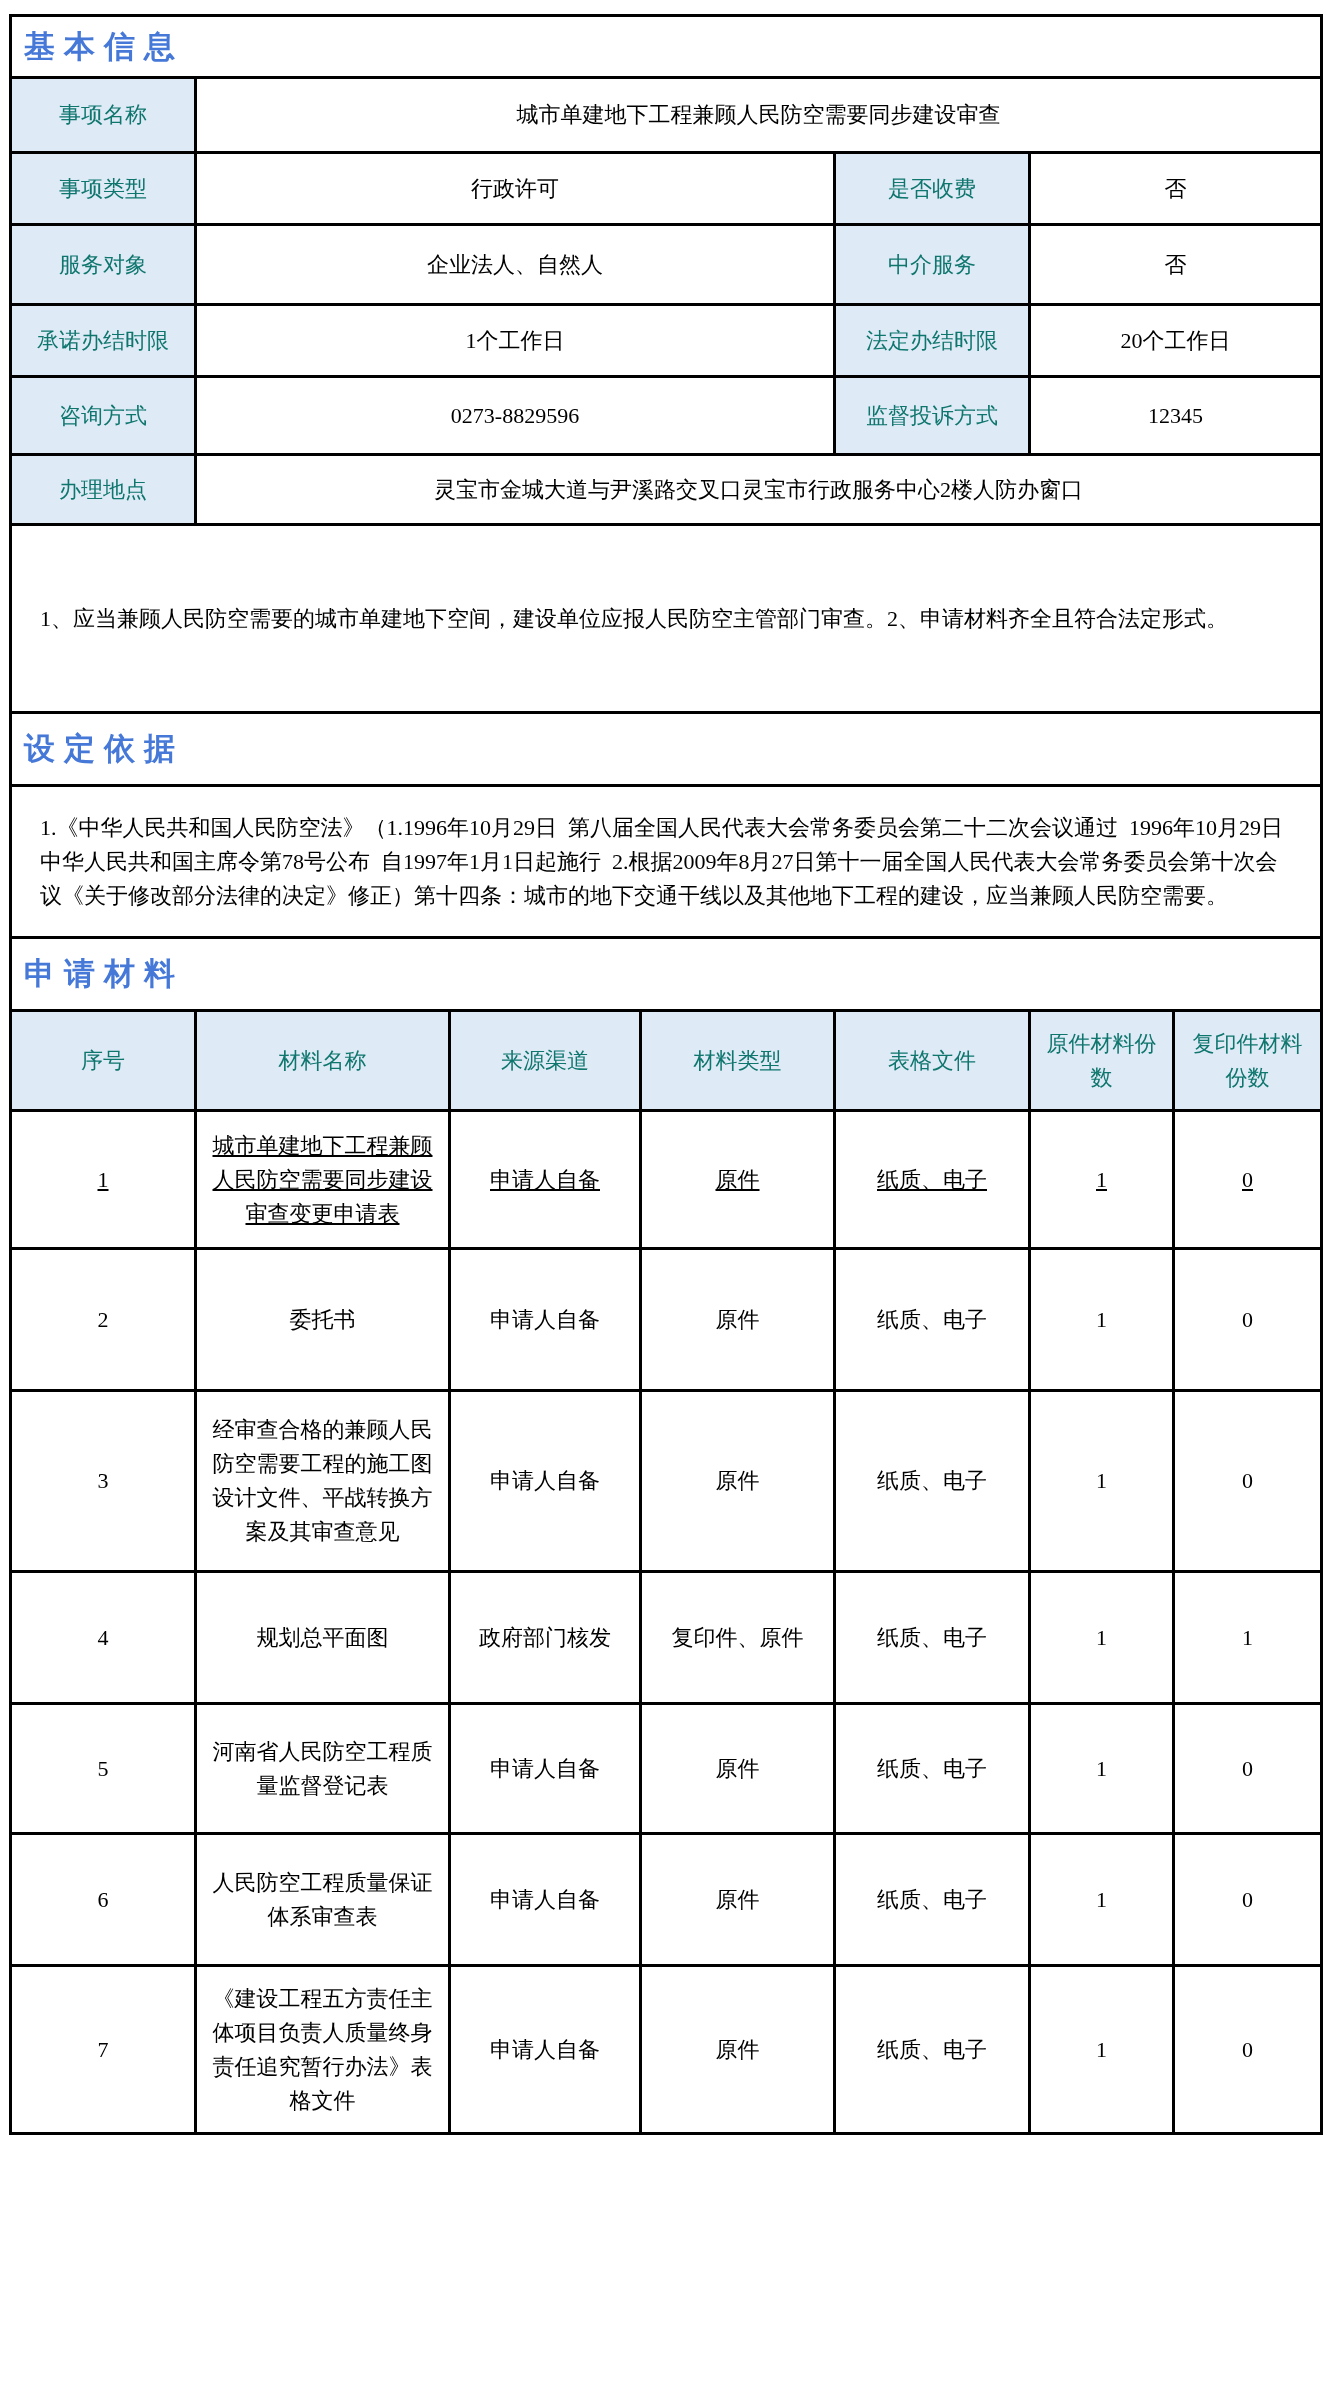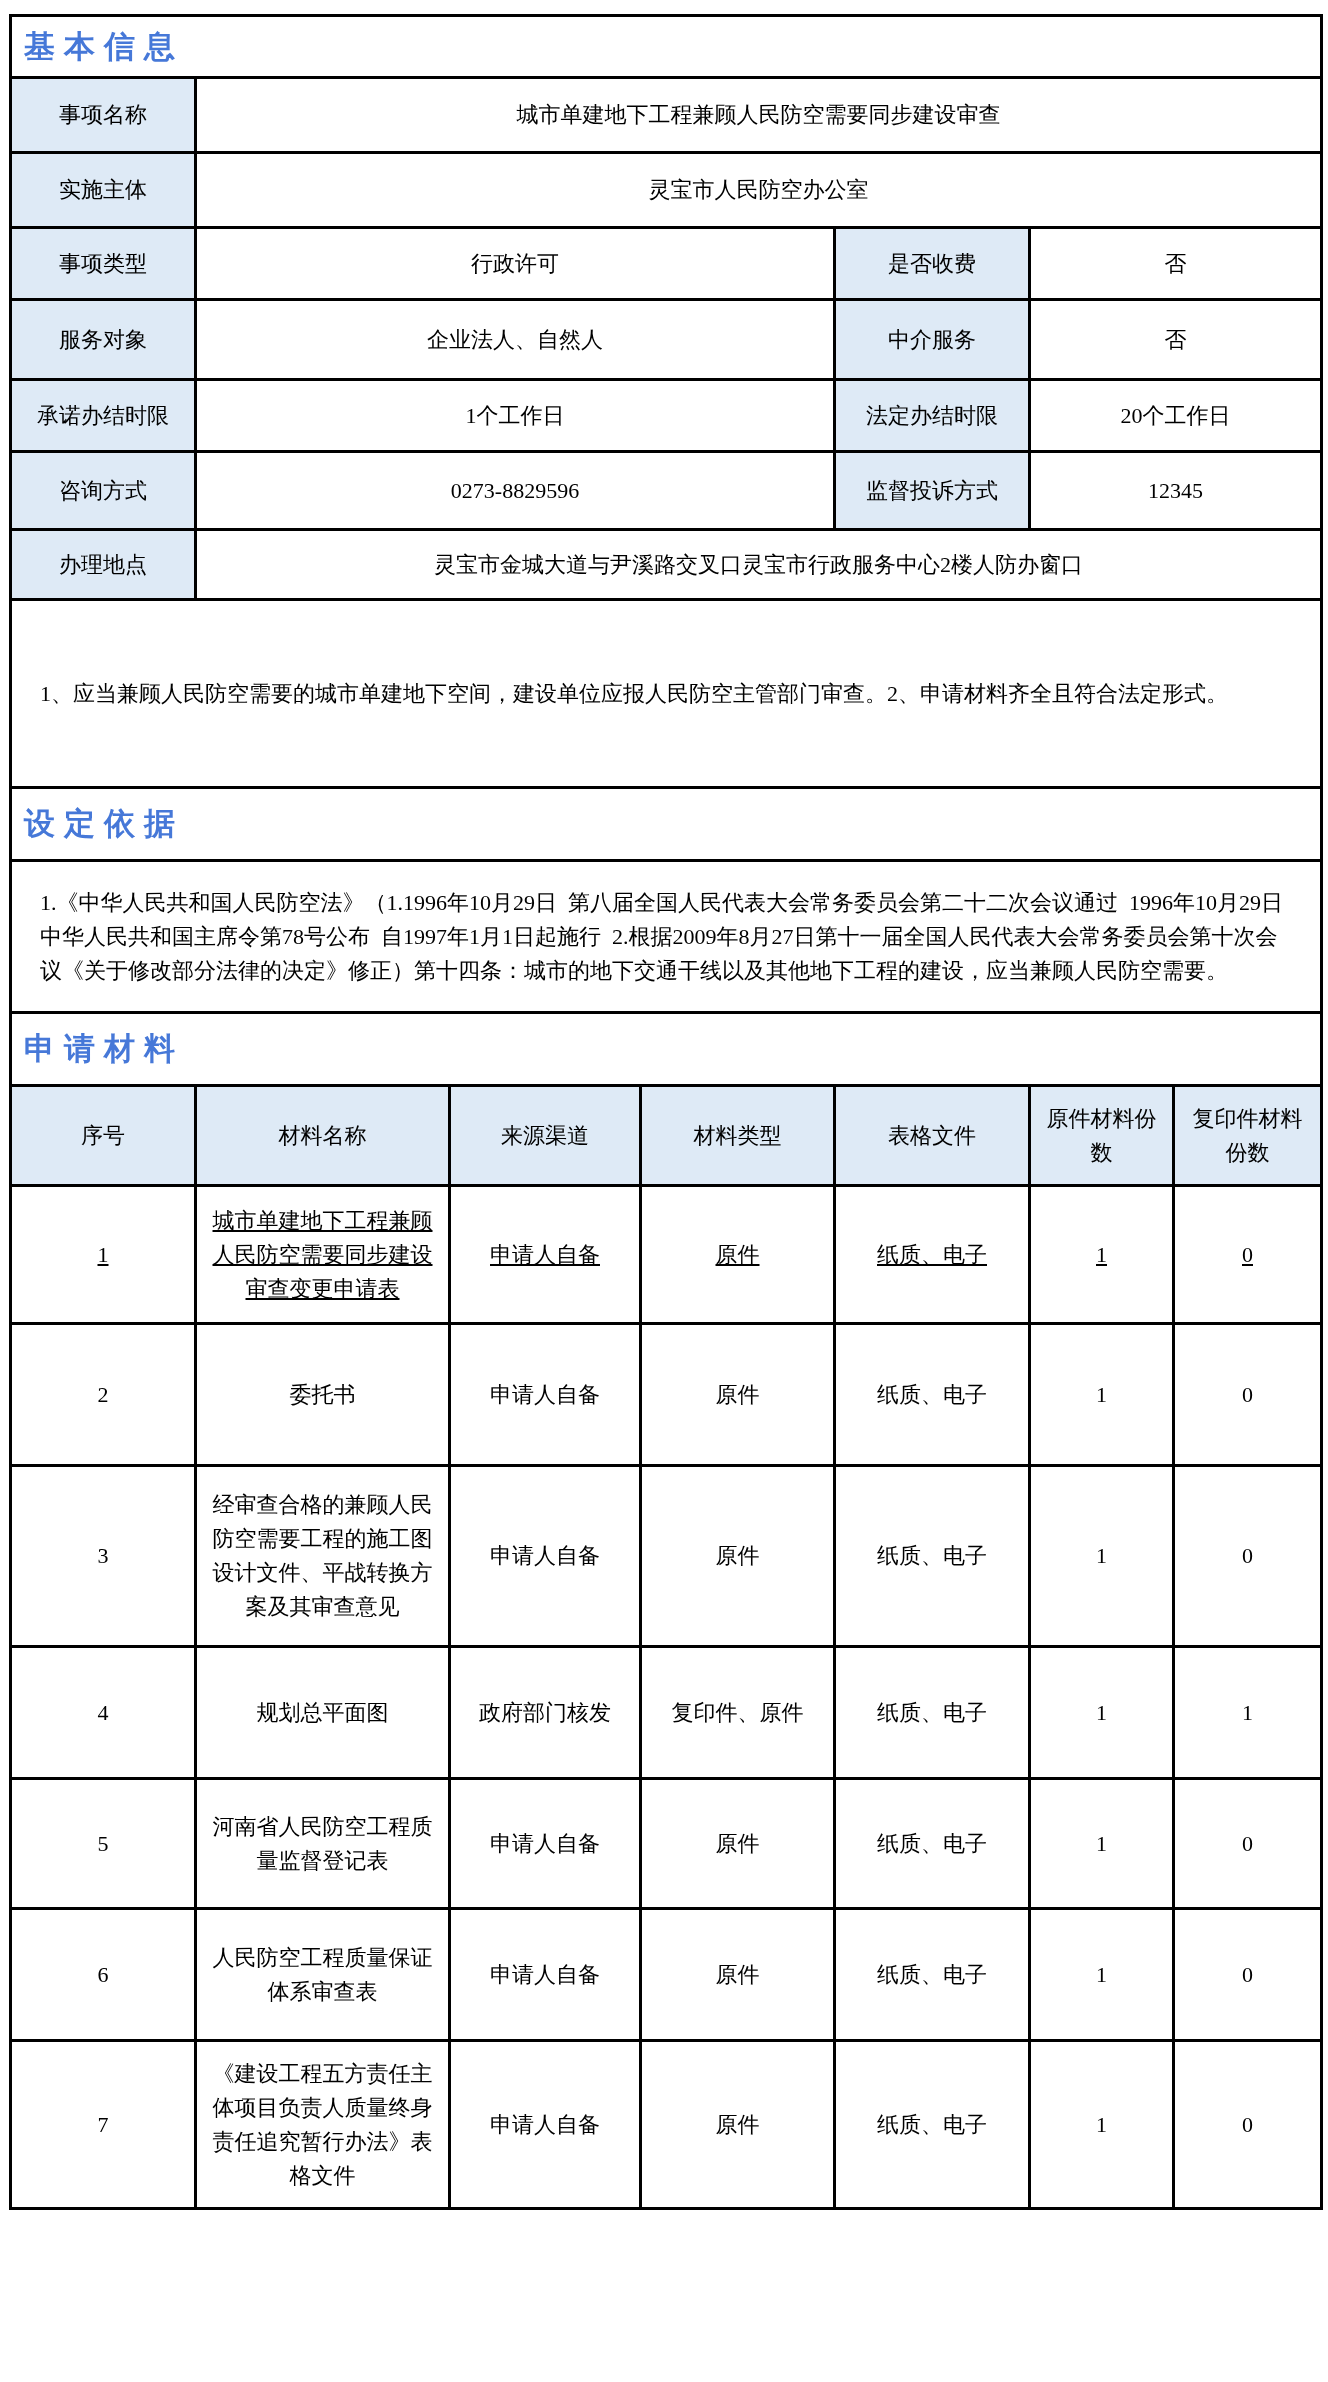--- a/index.html
+++ b/index.html
@@ -34,21 +34,21 @@
     padding-left:12px;
     font-family:"Liberation Sans","DejaVu Sans",sans-serif;
     font-weight:bold;
     font-size:31px;
     letter-spacing:9px;
     color:#4678d8;
     background:#ffffff;
   }
   td.label{
     background:#deeaf6;
-    color:#000000;
+    color:#0f766e;
   }
   td.content{
     text-align:left;
     padding:10px 28px;
     white-space:pre-wrap;
   }
   td.preline{
     white-space:pre-line;
   }
   
@@ -88,24 +88,20 @@
     <tbody>
         <tr class="h62">
       <td colspan="7" class="sec-title">基本信息</td>
     </tr>
 
     <tr class="h75">
       <td class="label">事项名称</td>
       <td colspan="6">城市单建地下工程兼顾人民防空需要同步建设审查</td>
     </tr>
 
-    <tr class="h75">
-      <td class="label">实施主体</td>
-      <td colspan="6">灵宝市人民防空办公室</td>
-    </tr>
 
     <tr class="h72">
       <td class="label">事项类型</td>
       <td colspan="3">行政许可</td>
       <td class="label">是否收费</td>
       <td colspan="2">否</td>
     </tr>
 
     <tr class="h80">
       <td class="label">服务对象</td>

